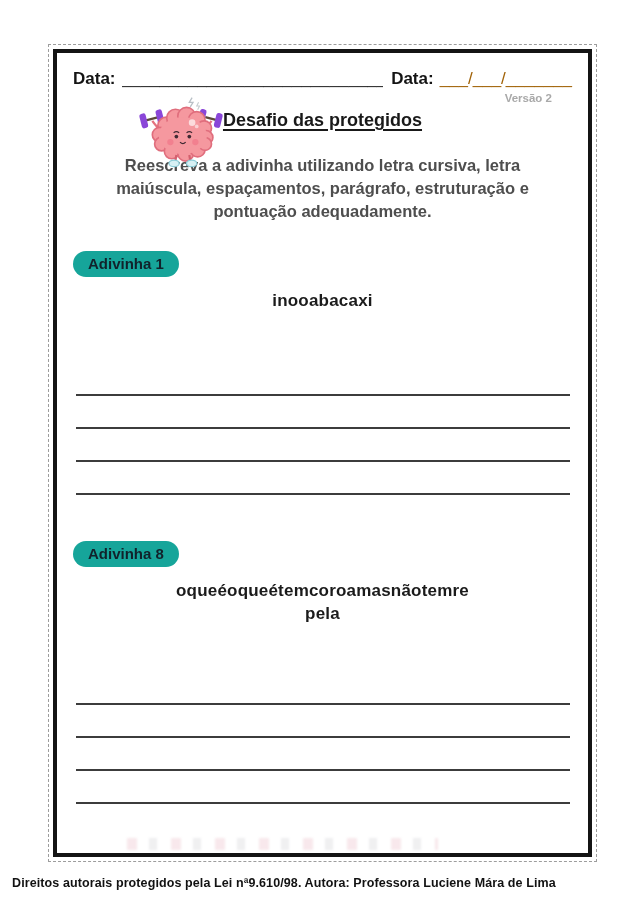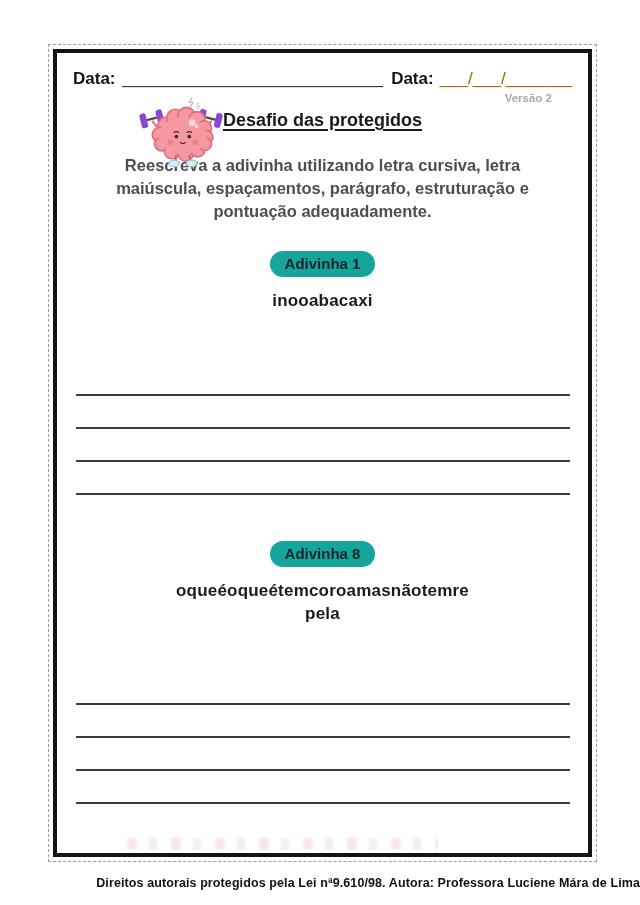--- a/index.html
+++ b/index.html
@@ -39,21 +39,21 @@
     text-decoration:underline;text-decoration-thickness:2px;text-underline-offset:3px;
   }
   .brain-svg{position:absolute;left:58px;top:-12px;width:100px;height:74px;}
   
   .instruction{
     margin-top:12px;text-align:center;font-size:16.5px;font-weight:bold;
     color:#4e4e4e;line-height:23px;
   }
   .instruction span{display:block;}
   
-  .badge-row{text-align:center;}
+  .badge-row{text-align:left;}
   .badge-row.first{margin-top:28px;}
   .badge-row.second{margin-top:46px;}
   .badge{
     display:inline-block;font-size:15px;font-weight:bold;color:#11222b;
     padding:4px 15px 5px 15px;border-radius:15px;line-height:17px;
   }
   .riddle-text{
     margin-top:12px;text-align:center;font-size:17px;font-weight:bold;
     color:#1b1b1b;line-height:23px;letter-spacing:0.2px;
   }
@@ -69,21 +69,21 @@
   }
   .watermark{
     position:absolute;left:70px;right:150px;bottom:3px;height:12px;opacity:0.18;
     background:repeating-linear-gradient(90deg,
       rgba(214,120,140,0.9) 0 10px, transparent 10px 22px,
       rgba(150,150,160,0.8) 22px 30px, transparent 30px 44px);
     filter:blur(1px);
   }
   
   .footer{
-    position:absolute;left:0;right:0;top:876px;text-align:right;
+    position:absolute;left:12px;right:0;top:876px;text-align:left;
     font-size:12.5px;font-weight:bold;color:#121212;letter-spacing:0.1px;
   }
 </style>
 </head>
 <body>
 
 <div class="sheet-outer">
   <div class="sheet-inner">
 
     <div class="name-row">

